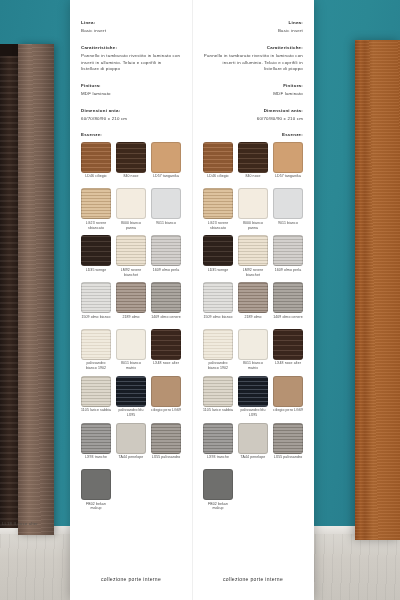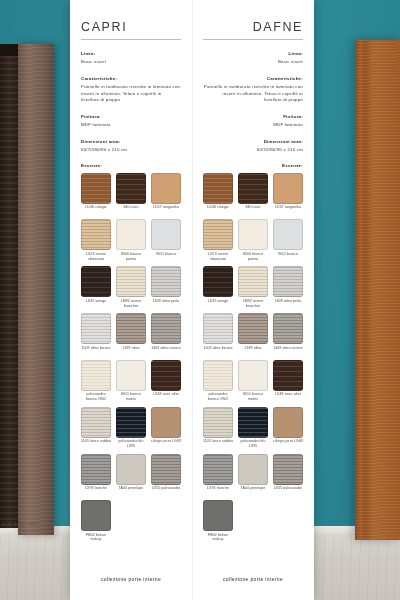--- a/index.html
+++ b/index.html
@@ -244,21 +244,20 @@
     <div class="dr-inlay" style="top:438px"></div>
     <div class="dr-knob" style="top:305px"></div>
     <div class="dr-knob" style="top:327px"></div>
     <div class="door-right-frame"></div>
   </div>
 
   <div class="sheet">
     <div class="sheet-divider"></div>
 
     <div class="panel left">
-      <div class="panel-title">CAPRI</div>
 
       <div class="spec-block">
         <div class="spec-label">Linea:</div>
         <div class="spec-value">Basic insert</div>
       </div>
 
       <div class="spec-block">
         <div class="spec-label">Caratteristiche:</div>
         <div class="spec-value">Pannello in tamburato rivestito in laminato con inserti in alluminio. Telaio e coprifili in listellare di pioppo</div>
       </div>
@@ -363,21 +362,20 @@
           <div class="swatch-cell">
             <div class="swatch-chip" style="background: rgb(111, 111, 109);"></div>
             <div class="swatch-name">FB02 bekan makup</div>
           </div>
         </div>
 
       <div class="footer-note">collezione porte interne</div>
     </div>
 
     <div class="panel right">
-      <div class="panel-title">DAFNE</div>
 
       <div class="spec-block">
         <div class="spec-label">Linea:</div>
         <div class="spec-value">Basic insert</div>
       </div>
 
       <div class="spec-block">
         <div class="spec-label">Caratteristiche:</div>
         <div class="spec-value">Pannello in tamburato rivestito in laminato con inserti in alluminio. Telaio e coprifili in listellare di pioppo</div>
       </div>

